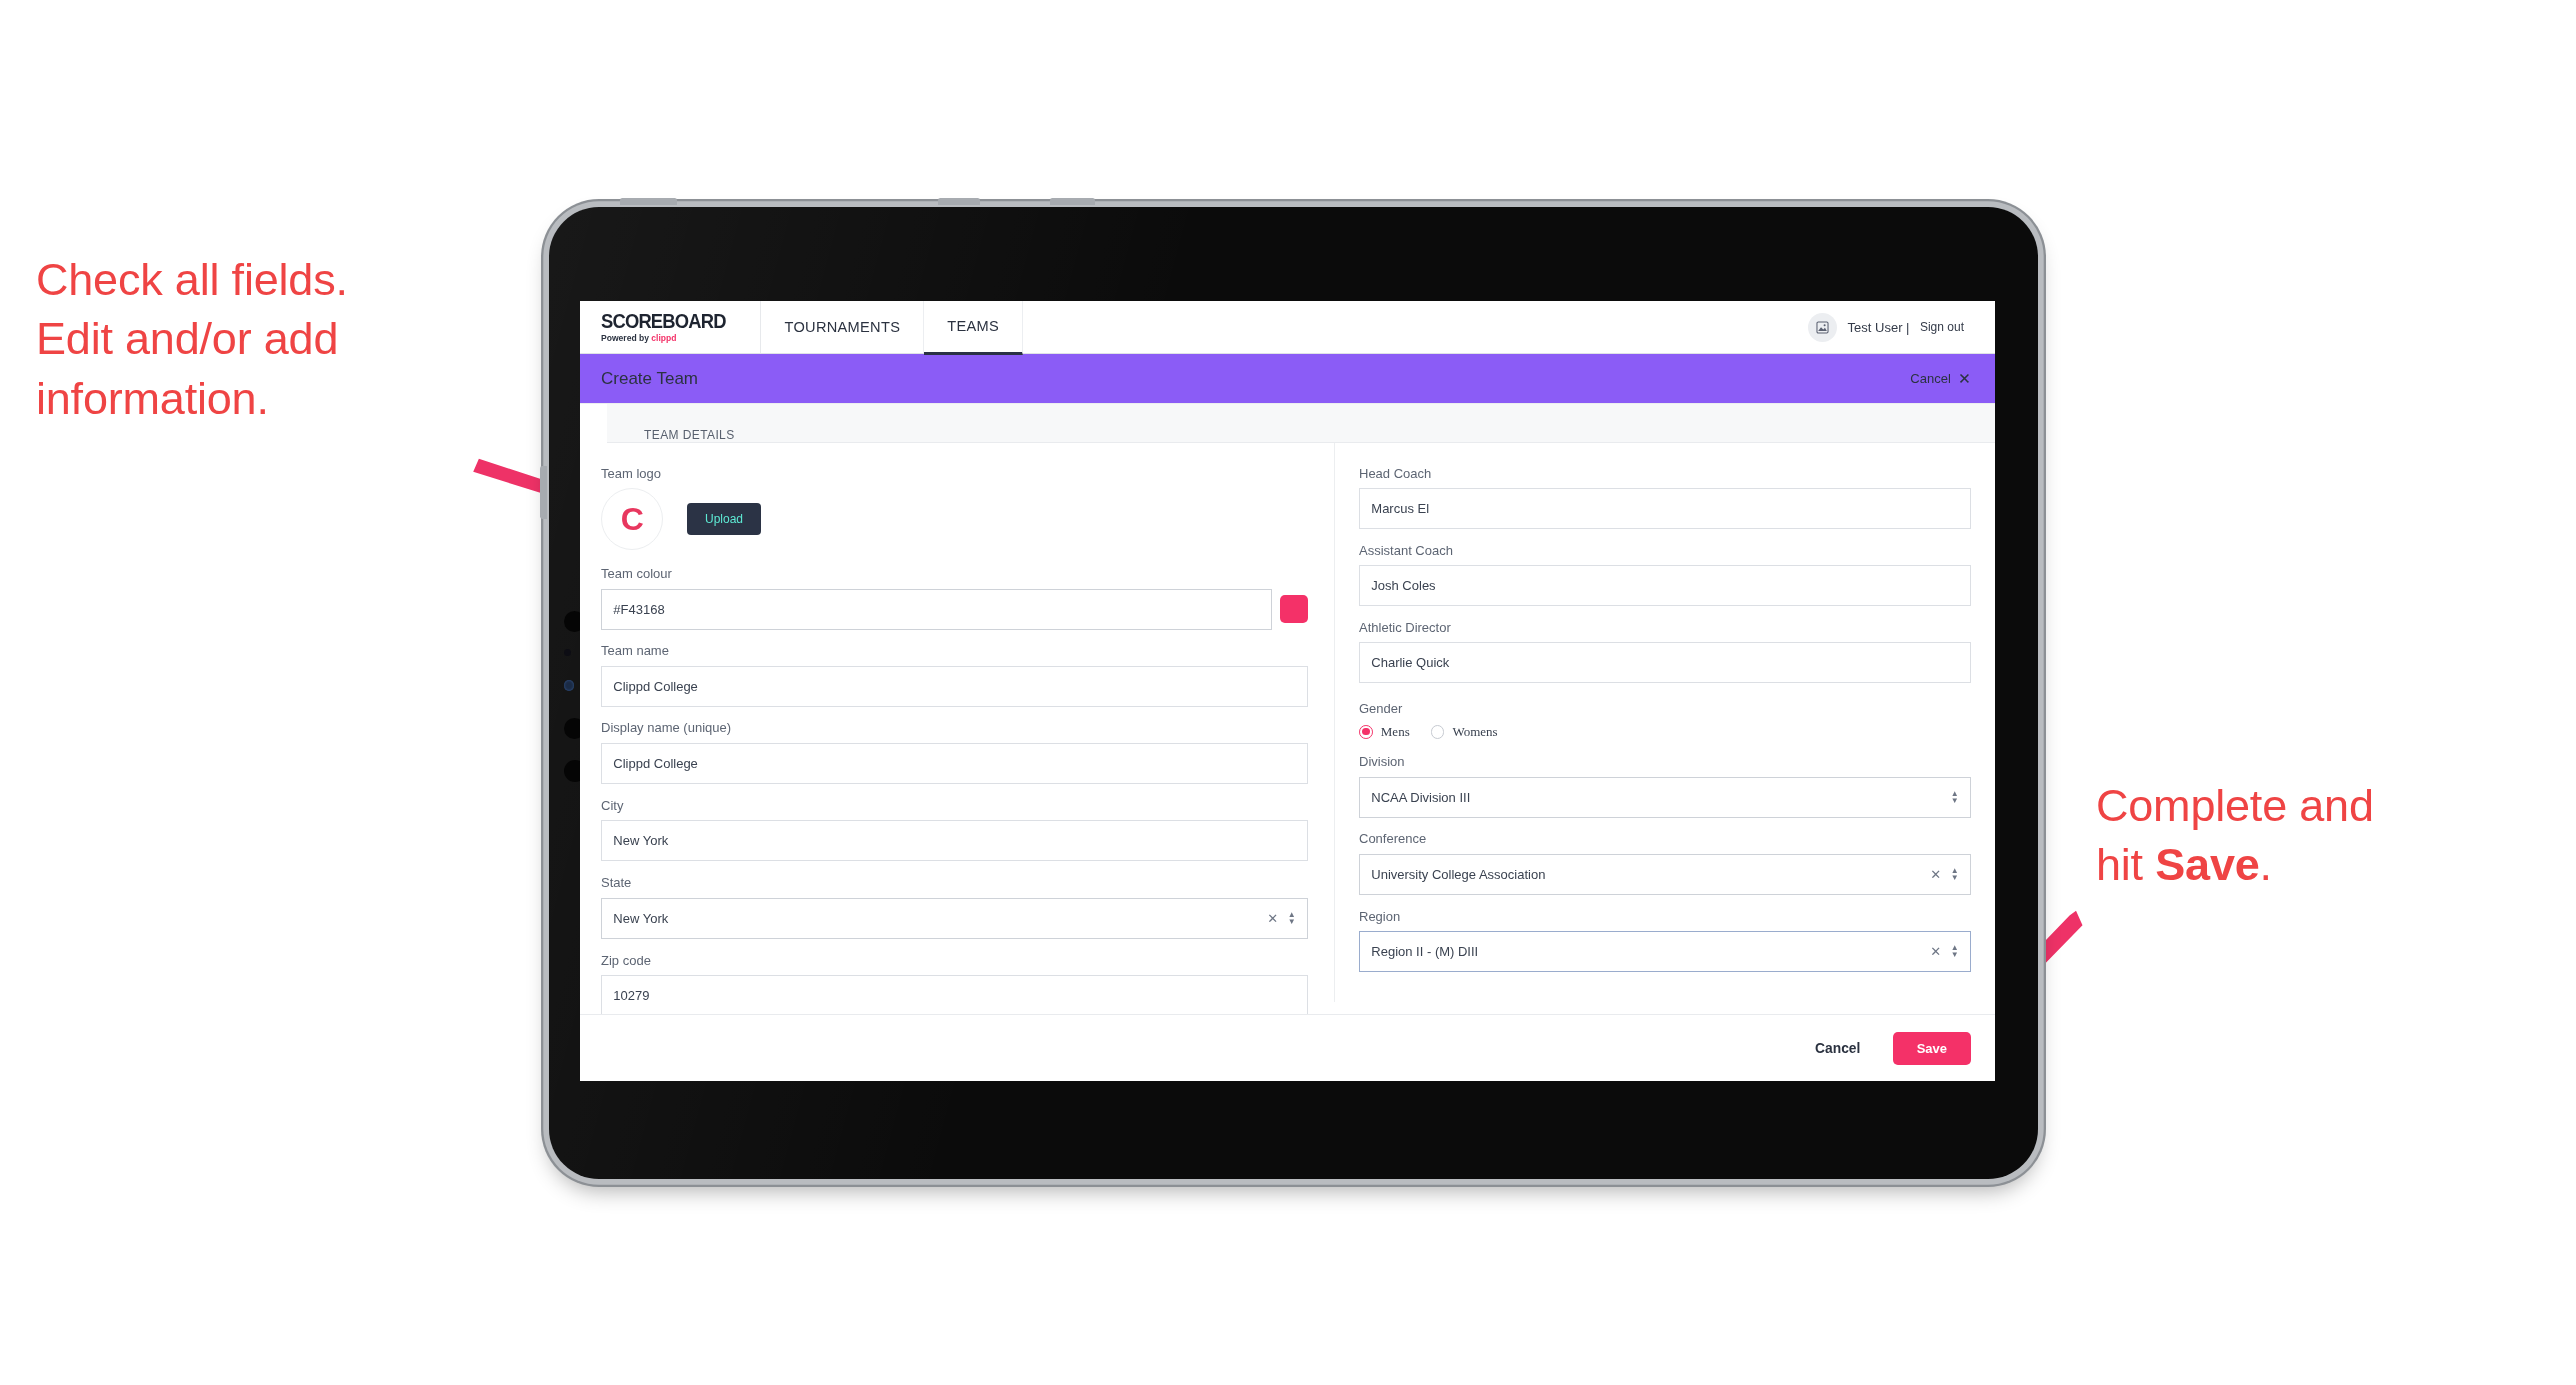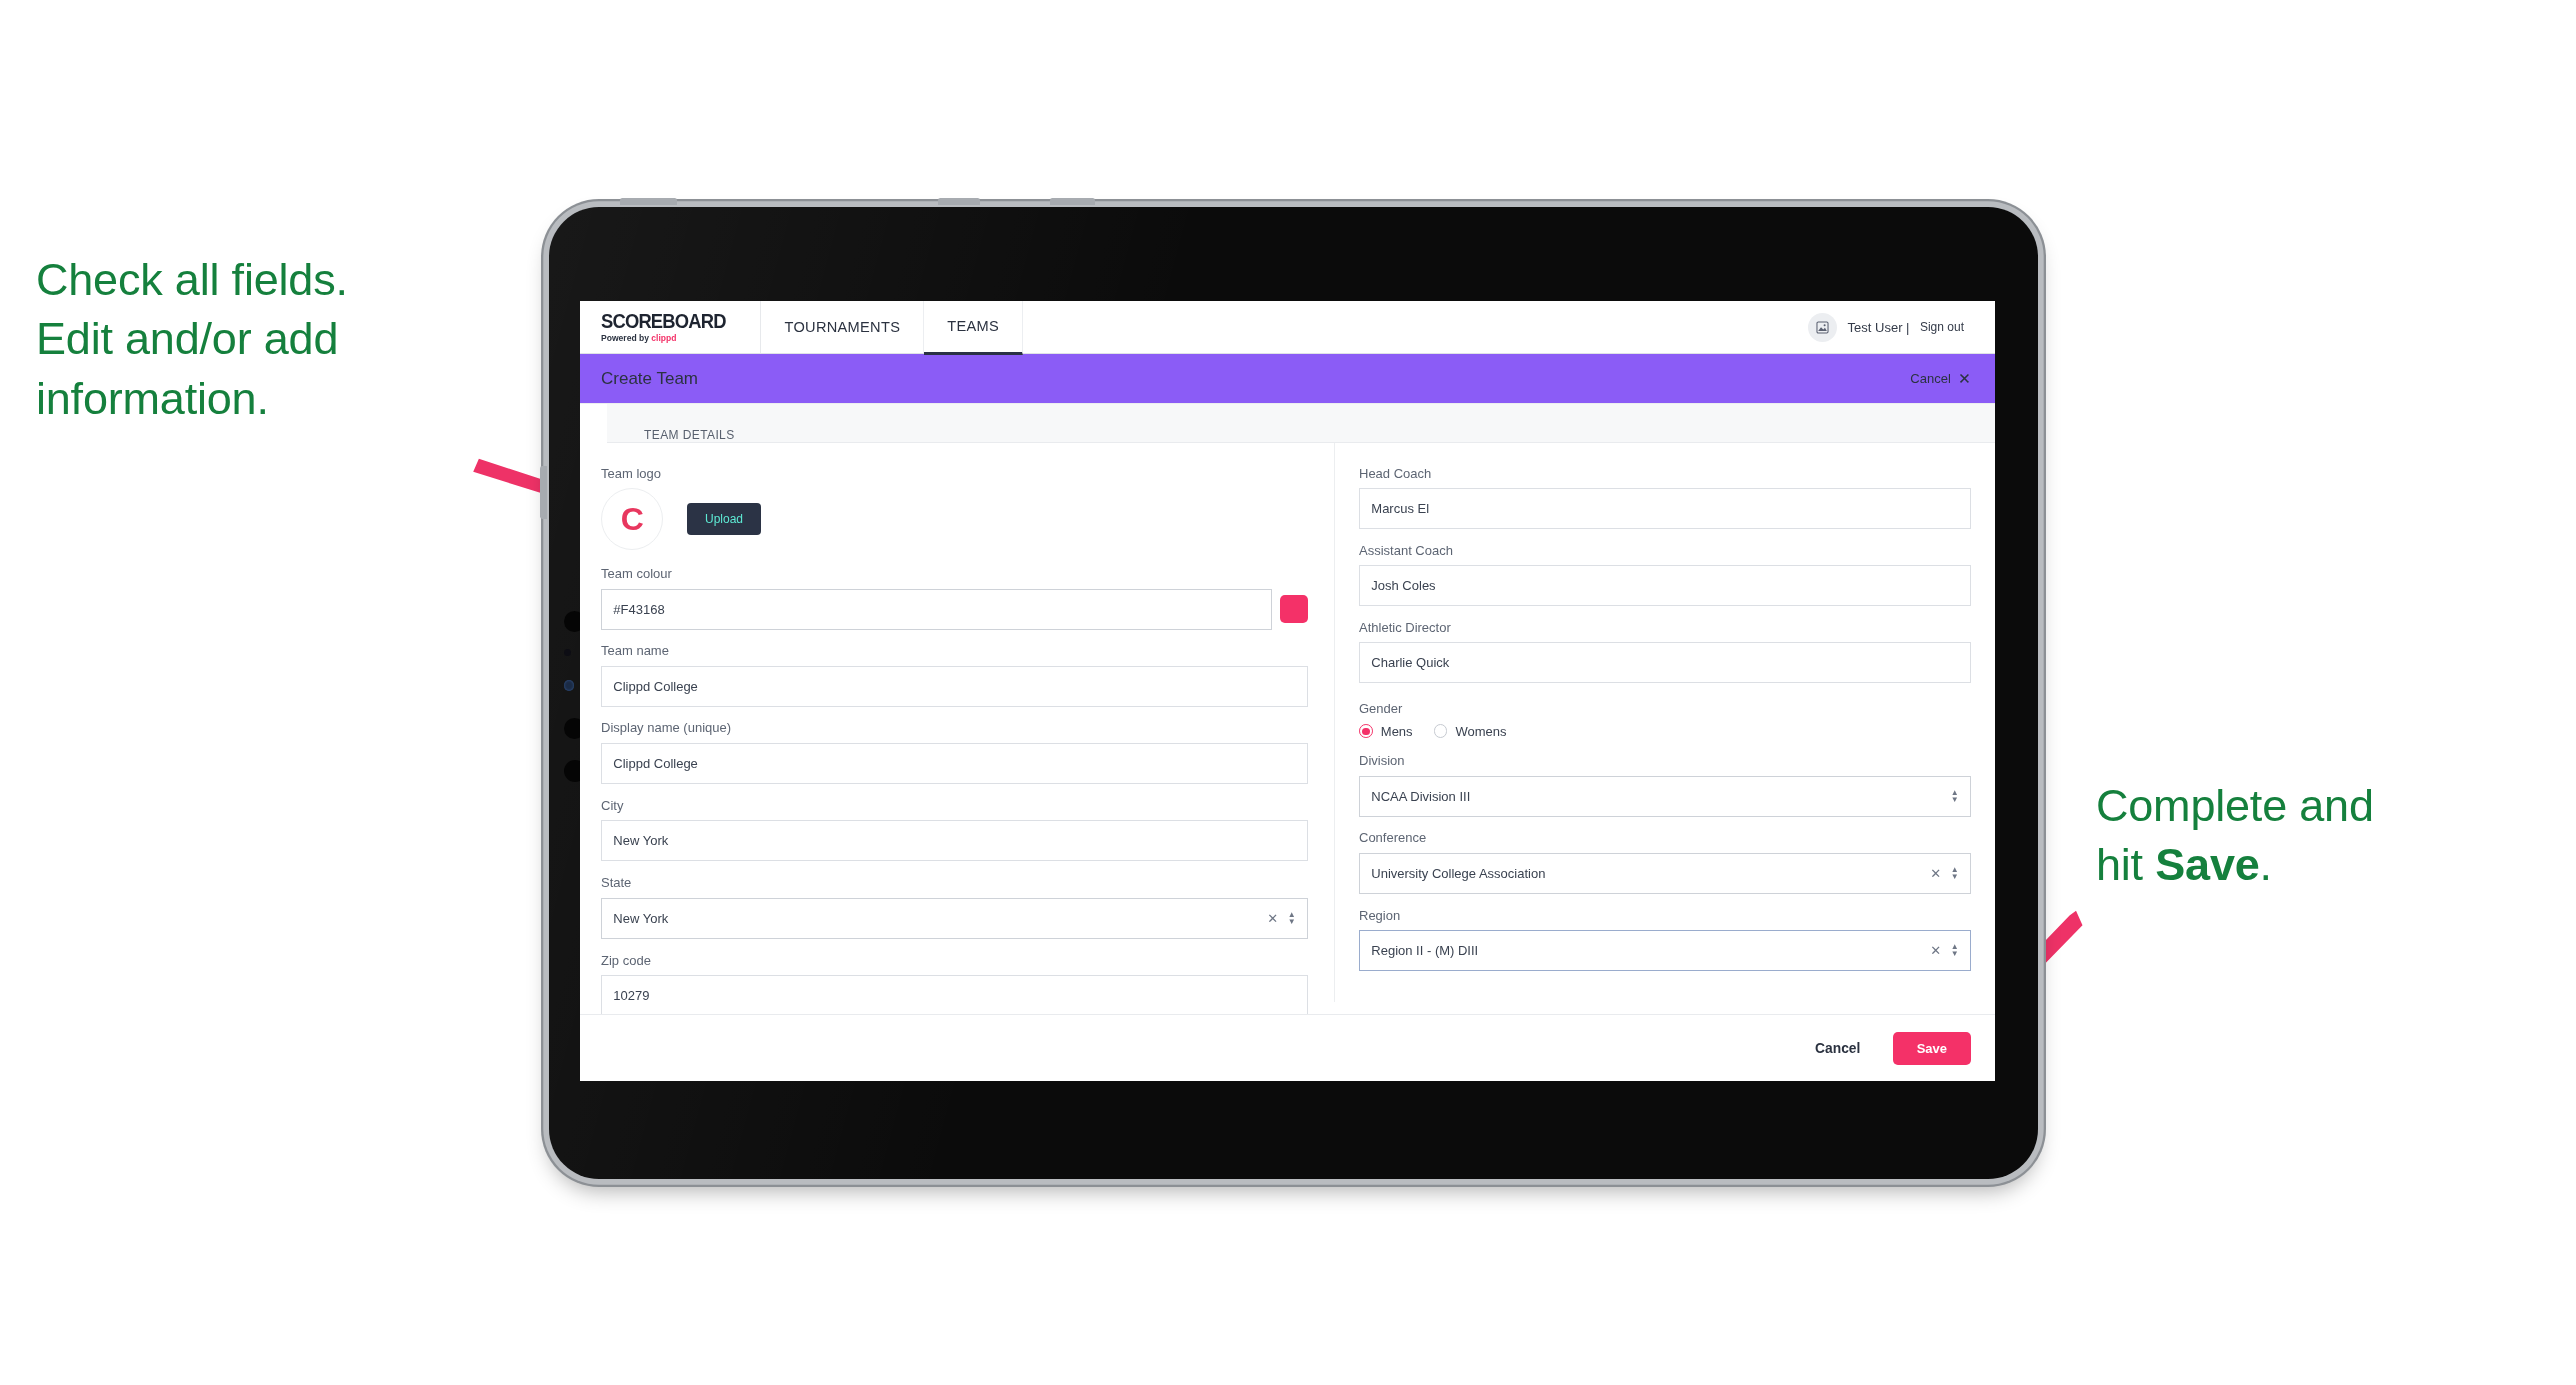--- a/index.html
+++ b/index.html
@@ -7,21 +7,21 @@
     width: 2576px; height: 1386px;
     background: #ffffff;
     font-family: "Liberation Sans", sans-serif;
     overflow: hidden;
   }
   #stage { position: relative; width: 2576px; height: 1386px; background:#fff; }
 
   
   .annot {
     position: absolute;
-    color: #15803d;
+    color: #ef4444;
     font-size: 45px;
     line-height: 1.32;
     font-weight: 400;
     letter-spacing: -0.2px;
     white-space: pre-line;
   }
   #annot-left  { left: 36px;  top: 250px; width: 486px; }
   #annot-right { left: 2096px; top: 776px; width: 438px; }
   .annot b { font-weight: 700; }
 
@@ -161,21 +161,21 @@
 
   
   #colour-row { display:flex; align-items:center; gap: 8px; }
   #colour-input { flex: 1; }
   #colour-swatch { width: 27.6px; height: 27.6px; border-radius:4.9px; cursor:pointer; }
 
   .two-col { display:flex; gap: 14.6px; flex-direction: column; }
   .two-col > div { flex:1; }
 
   
-  #gender-row { display:flex; align-items:center; gap: 21px; margin-top: 1.6px; margin-bottom: 14.6px;}
+  #gender-row { display:flex; align-items:center; gap: 21px; margin-top: 1.6px; margin-bottom: 14.6px; font-family: Liberation Serif, serif;}
   .radio { display:flex; align-items:center; gap: 8px; cursor:pointer; }
   .radio .dot {
     width:13.8px; height:13.8px; border-radius:50%;
     border:1.6px solid #c6cad1; background:#fff;
     display:flex; align-items:center; justify-content:center;
   }
   .radio.on .dot { border-color:#f43168; }
   .radio.on .dot::after { content:""; width:7.3px; height:7.3px; border-radius:50%; background:#f43168; }
   .radio span { font-size:13px; color:#3a4250; }
 

